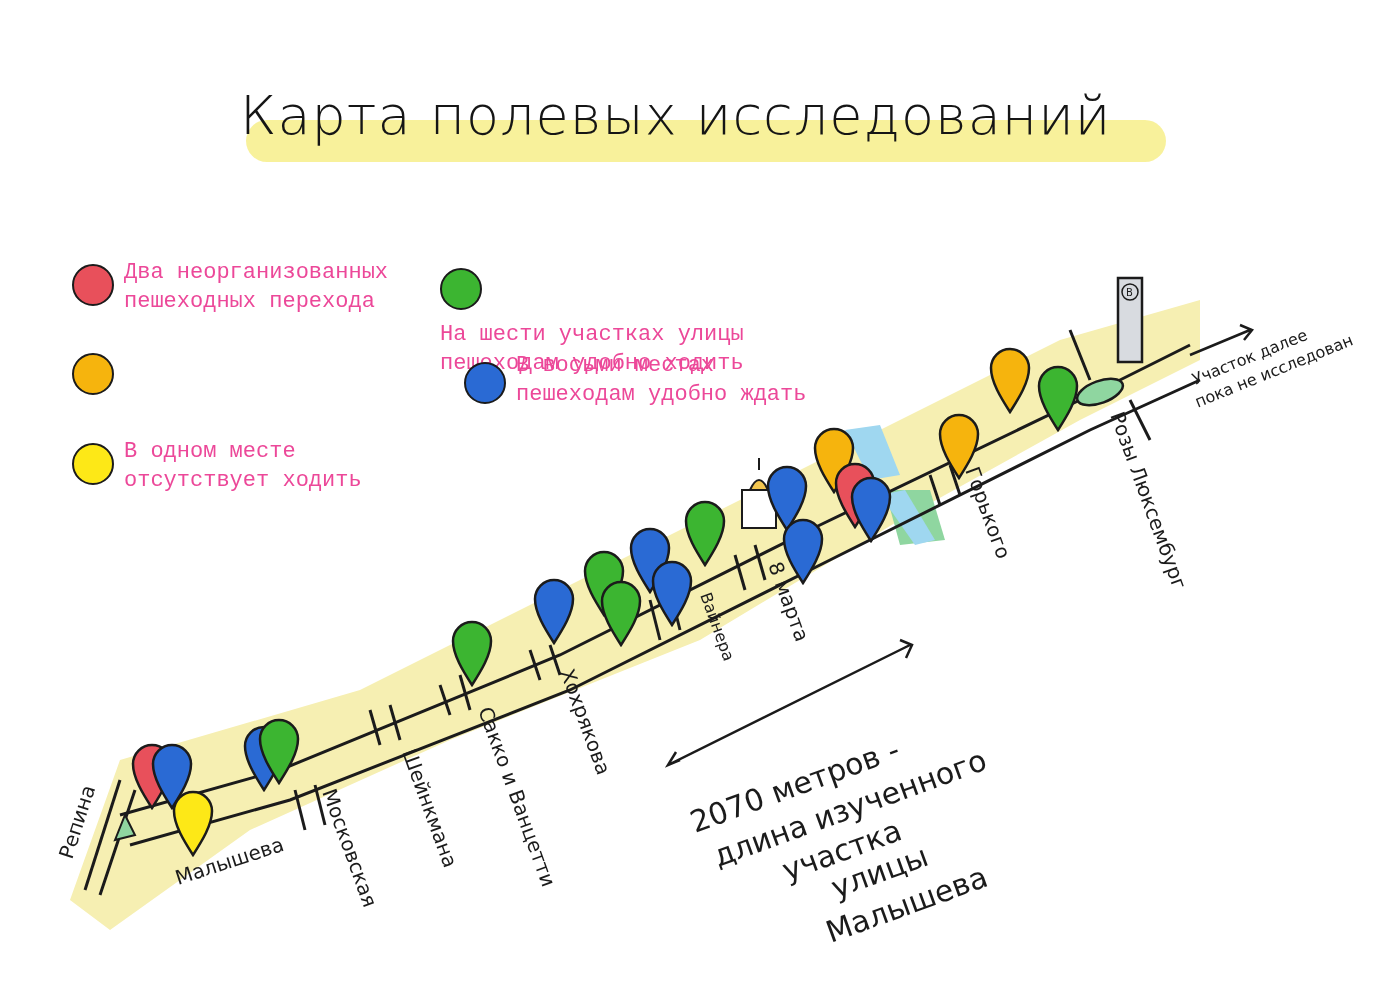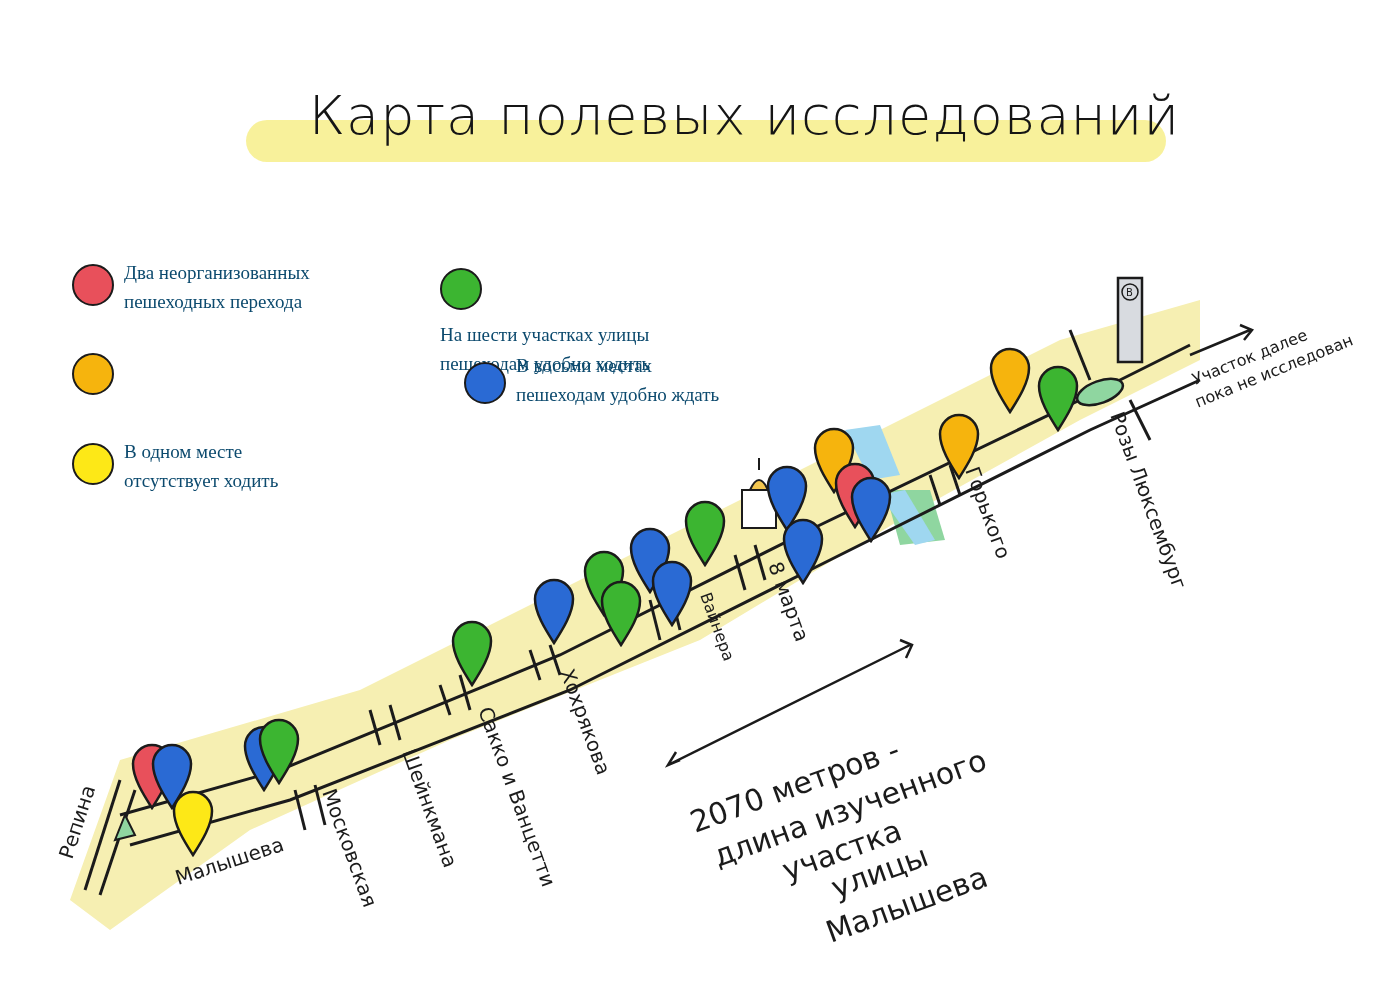--- a/index.html
+++ b/index.html
@@ -1,22 +1,22 @@
 <!DOCTYPE html>
 <html><head>
 <meta charset="utf-8">
 <style>
   html, body { margin:0; padding:0; background:#ffffff; }
   body { width:1400px; height:989px; position:relative; overflow:hidden; font-family:"DejaVu Sans", sans-serif; color:#222; }
   .title-wrap { position:absolute; left:240px; top:70px; width:940px; height:130px; }
   .title-highlight { position:absolute; left:6px; top:50px; width:920px; height:42px; background:#f7ef8a; border-radius:21px; opacity:.85; }
-  .title { position:absolute; left:0; top:14px; width:940px; text-align:right; font-family:"DejaVu Sans", sans-serif; font-size:54px; font-weight:300; letter-spacing:1px; color:#151515; }
+  .title { position:absolute; left:0; top:14px; width:940px; text-align:left; font-family:"DejaVu Sans", sans-serif; font-size:54px; font-weight:300; letter-spacing:1px; color:#151515; }
   .legend-item { position:absolute; display:flex; align-items:flex-start; gap:10px; }
   .legend-dot { width:42px; height:42px; border-radius:50%; border:2.5px solid #1b1b1b; box-sizing:border-box; margin-top:6px; flex:0 0 auto; }
-  .legend-text { font-family:Liberation Serif, serif; font-size:19px; line-height:29px; color:#0c4a6e; white-space:pre-line; }
+  .legend-text { font-family:Liberation Mono, monospace; font-size:22px; line-height:29px; color:#ec4899; white-space:pre-line; }
   svg#map { position:absolute; left:0; top:0; }
   .lbl { font-family:"DejaVu Sans", sans-serif; fill:#1b1b1b; }
 </style>
 </head>
 <body>
 
 <div class="title-wrap">
   <div class="title-highlight"></div>
   <div class="title">Карта полевых исследований</div>
 </div>

